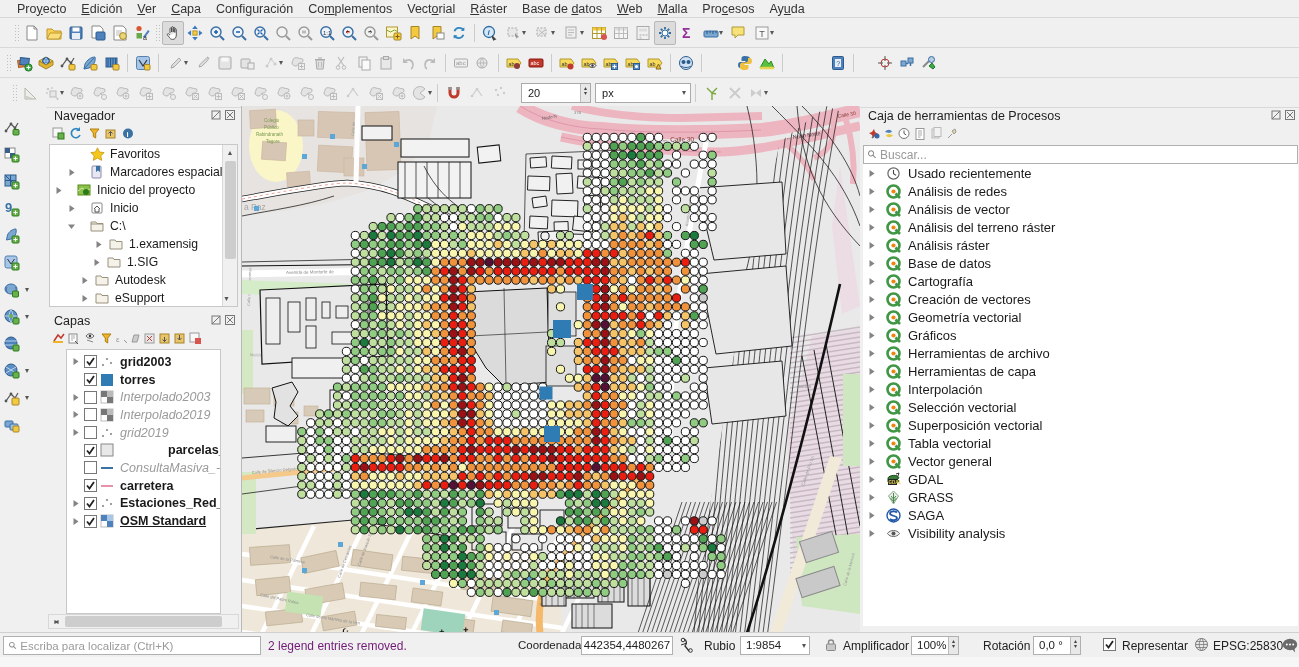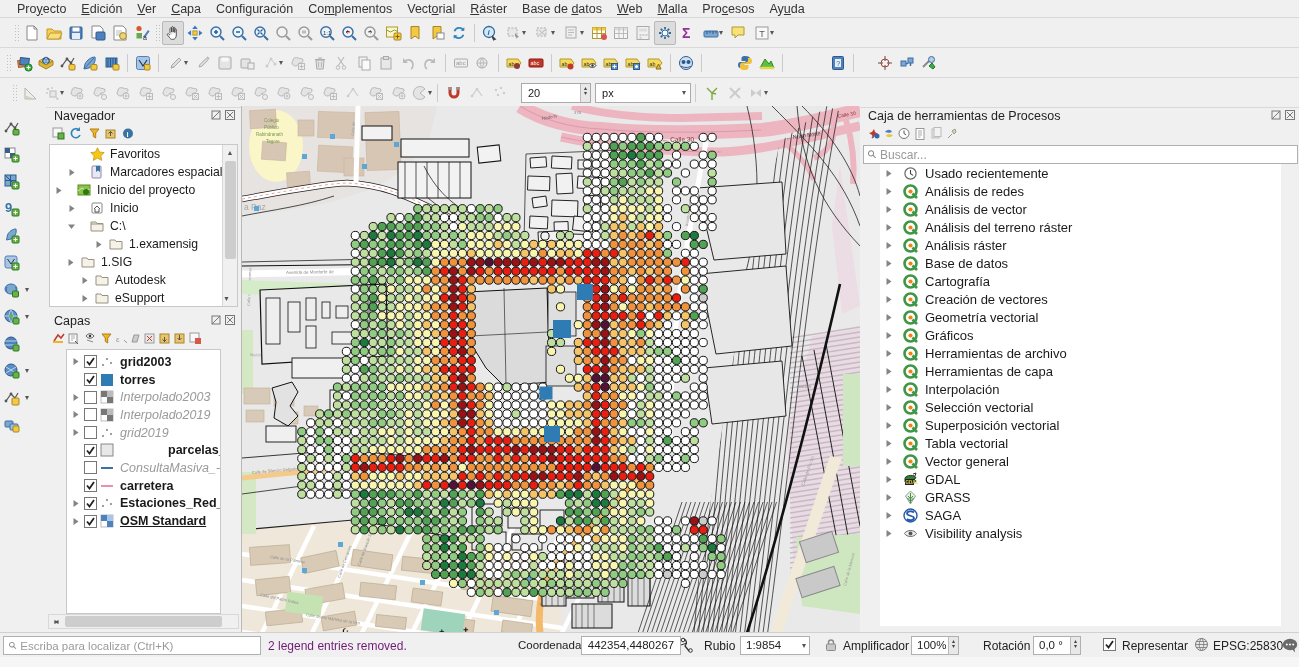--- a/index.html
+++ b/index.html
@@ -45,21 +45,21 @@
 #navbody .trow2.child .tri{margin-right:6px}
 #capasbody .trow2{height:17.7px;padding-top:0}
 #capasbody{padding-top:3px}
 .trow2.proc .tri{margin-right:10px}
 .trow2.proc .ticon{margin-right:7px}
 #nav-panel{left:48px;top:106px;width:191px;height:205px;position:absolute}
 #navbody{height:163px;margin:0 1px}
 #capas-panel{left:48px;top:311px;width:191px;height:322px;position:absolute}
 #capasbody{height:265px;margin:0 18px}
 #proc-panel{left:862px;top:106px;width:437px;height:527px;position:absolute}
-#procbody{height:462px;margin:0 18px;border:none;background:#fff}
+#procbody{height:462px;margin:0 1px;border:none;background:#fff}
 #proc-panel .searchbox{height:19px;background:#fff;border:1px solid #b0b0b0;margin:1px 1px 0 1px;display:flex;align-items:center;font-size:12px;color:#999;padding-left:4px}
 #proc-panel .mag{font-size:11px;margin-right:4px;transform:rotate(-45deg);color:#888}
 #mapcanvas circle{r:4.12px}
 #mapcanvas{position:absolute;left:241px;top:106px;width:618px;height:527px;background:#e9e9e9;border:1px solid #b8b8b8;border-width:0 1px 0 1px}
 #statusbar{position:absolute;left:0;top:632px;width:100%;height:25px;background:#f0f0f0;border-top:1px solid #d0d0d0;font-size:12px;color:#222}
 .locbox{position:absolute;left:3px;top:3px;width:258px;height:19px;background:#fff;border:1px solid #b0b0b0;display:flex;align-items:center;color:#9a9a9a;font-size:11.5px}
 .locbox .mag2{transform:rotate(-45deg);margin:0 4px 0 5px;font-size:10px;color:#888}
 .stmsg{position:absolute;left:268px;top:6px;color:#701a75;font-size:12px}
 .stlabel{position:absolute;top:6px;font-size:12px;color:#222}
 .stinput{position:absolute;top:3px;height:19px;background:#fff;border:1px solid #b0b0b0;font-size:11.5px;text-align:center;line-height:17px;color:#222}
@@ -918,21 +918,21 @@
           <svg class="tri" width="9" height="9" viewBox="0 0 9 9">
             <path d="M2.5 1l5 3.5-5 3.5z" fill="#848484"></path>
           </svg>
           <span class="ticon">
             <svg width="14" height="14" viewBox="0 0 14 14">
               <path d="M1 3h5l1 1.5h6V12H1z" fill="#f5f2ea" stroke="#9a917d"></path>
             </svg>
           </span>
           <span class="ttext">1.examensig</span>
         </div>
-        <div class="trow2 child" style="padding-left:16px">
+        <div class="trow2 child" style="padding-left:42px">
           <svg class="tri" width="9" height="9" viewBox="0 0 9 9">
             <path d="M2.5 1l5 3.5-5 3.5z" fill="#848484"></path>
           </svg>
           <span class="ticon">
             <svg width="14" height="14" viewBox="0 0 14 14">
               <path d="M1 3h5l1 1.5h6V12H1z" fill="#f5f2ea" stroke="#9a917d"></path>
             </svg>
           </span>
           <span class="ttext">1.SIG</span>
         </div>
@@ -3425,21 +3425,21 @@
         </div>
       </div>
 </div>
 <div id="statusbar">
 <span class="locbox">
         <span class="mag2">⚲</span>
         <span class="locph">Escriba para localizar (Ctrl+K)</span>
       </span>
 <span class="stmsg">2 legend entries removed.</span>
 <span class="stlabel" style="left:518px;font-size:11.5px">Coordenada</span>
-<span class="stinput" style="left:581px;width:100px">442354,4480267</span>
+<span class="stinput" style="left:581px;width:92px">442354,4480267</span>
 <span style="position:absolute;left:679px;top:4px"><svg width="16" height="16" viewBox="0 0 16 16">
           <path d="M5 2c3 1 3 5 1 7l4 5" fill="none" stroke="#333" stroke-width="1.3"></path>
           <circle cx="4" cy="3" r="1.8" fill="none" stroke="#333"></circle>
           <circle cx="11.5" cy="13.5" r="1.8" fill="none" stroke="#333"></circle>
           <path d="M2 8l6-2" stroke="#333"></path>
         </svg></span>
 <span class="stlabel" style="left:704px">Rubio</span>
 <span class="stcombo" style="left:740px;width:70px">1:9854<span class="carrow2">▾</span></span>
 <span style="position:absolute;left:824px;top:5px"><svg width="14" height="14" viewBox="0 0 14 14">
           <rect x="2.5" y="6" width="9" height="6.5" rx="1" fill="#c9c9c9" stroke="#8a8a8a"></rect>

